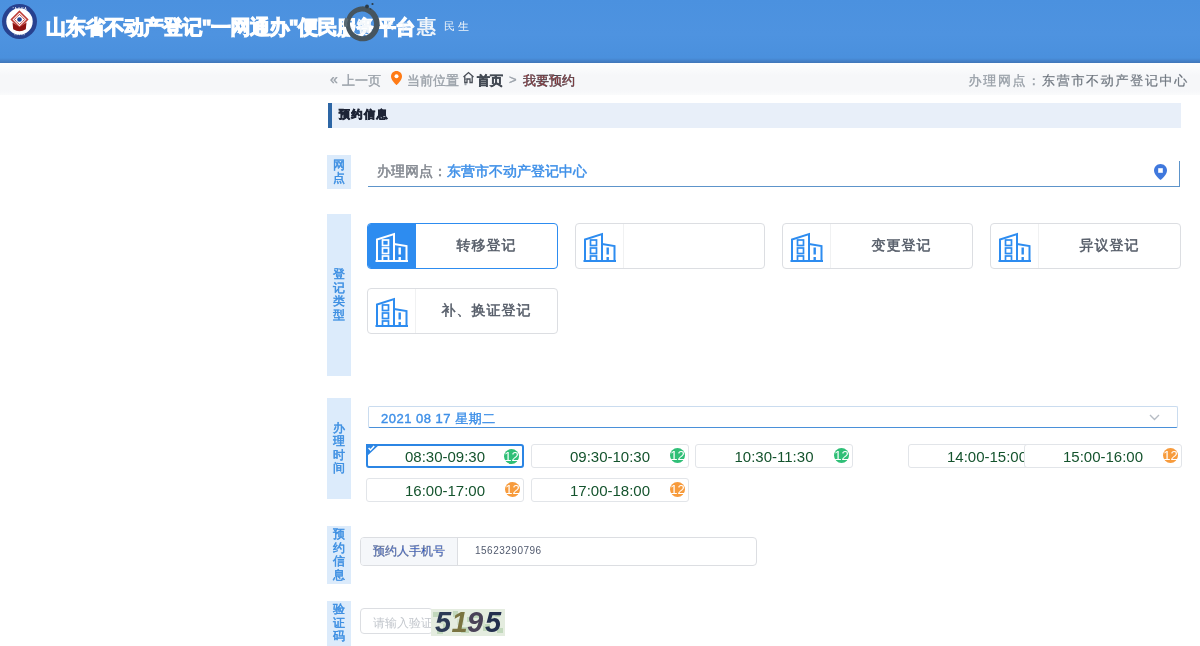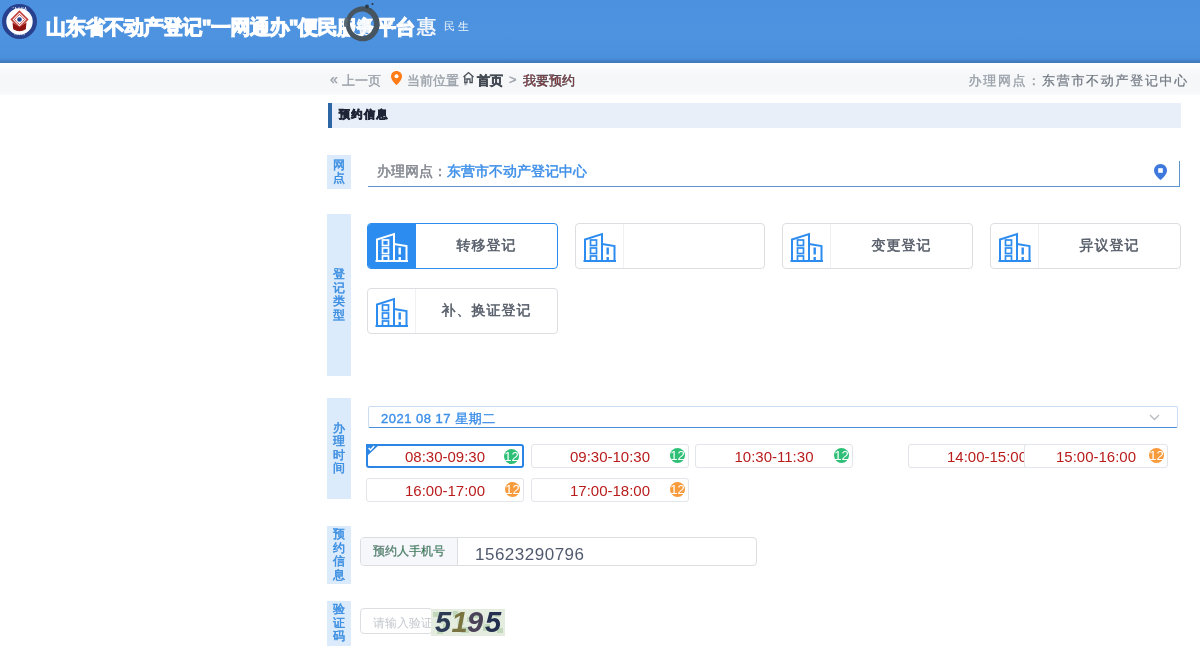--- a/index.html
+++ b/index.html
@@ -49,34 +49,34 @@
   #b1 .icon { background:#2d8cf0; border-right:none; width:48px; height:44px; border-radius:3px 0 0 3px; }
 
   
   .sel { left:368px; width:810px; height:22px; background:#fff;
     border:1px solid #cadcef; border-bottom:1px solid #4a90d9; border-radius:2px; }
   .sel .t { position:absolute; left:12px; top:3px; font-size:13px; color:#3d8fe8; letter-spacing:0.5px; -webkit-text-stroke:0.4px #3d8fe8; }
 
   
   .slot { height:24px; background:#fff; border:1px solid #e2e5e9; border-radius:3px; }
   .slot .tt { position:absolute; left:0; right:0; top:0; bottom:0; display:flex;
-    align-items:center; justify-content:center; font-size:15px; color:#b91c1c; }
+    align-items:center; justify-content:center; font-size:15px; color:#14532d; }
   .badge { position:absolute; right:3px; top:3px; width:15px; height:15px; border-radius:50%;
     color:#fff; font-size:13px; font-weight:normal; text-align:center; line-height:15px; }
   .bg-g { background:#2fbf77; }
   .bg-o { background:#f79b3c; }
   #s1 { border:2px solid #2b85e4; }
 
   
   #ph-group { left:360px; top:537px; width:397px; height:29px; border:1px solid #dcdee2;
     border-radius:4px; background:#fff; }
   #ph-group .lab { position:absolute; left:0; top:0; width:97px; height:27px; background:#f5f7fa;
     border-right:1px solid #dcdee2; border-radius:3px 0 0 3px; display:flex; align-items:center;
-    justify-content:center; font-size:12px; color:#15803d; -webkit-text-stroke:0.4px #868c96; }
-  #ph-group .val { position:absolute; left:114px; top:7px; font-size:17px; color:#515a6e;
+    justify-content:center; font-size:12px; color:#1d4ed8; -webkit-text-stroke:0.4px #868c96; }
+  #ph-group .val { position:absolute; left:114px; top:7px; font-size:10px; color:#515a6e;
     letter-spacing:0.5px; }
 
   
   #cap-input { left:360px; top:608px; width:73px; height:26px; border:1px solid #dcdee2;
     border-radius:4px; background:#fff; overflow:hidden; }
   #cap-input .ph { position:absolute; left:12px; top:6px; font-size:12px; color:#c3c7cd;
     white-space:nowrap; }
   #cap-img { left:431px; top:609px; width:74px; height:27px; }
 </style>
 </head>
@@ -275,21 +275,21 @@
     <div class="badge bg-g">12</div>
   </div>
   <div class="slot abs" style="left:695px;top:444px;width:158px;">
     <div class="tt">10:30-11:30</div>
     <div class="badge bg-g">12</div>
   </div>
   <div class="slot abs" style="left:860px;top:444px;width:158px;margin-left:48px;">
     <div class="tt">14:00-15:00</div>
     <div class="badge bg-o">12</div>
   </div>
-  <div class="slot abs" style="left:1024px;top:444px;width:144px;">
+  <div class="slot abs" style="left:1024px;top:444px;width:158px;">
     <div class="tt">15:00-16:00</div>
     <div class="badge bg-o">12</div>
   </div>
   <div class="slot abs" style="left:366px;top:478px;width:158px;">
     <div class="tt">16:00-17:00</div>
     <div class="badge bg-o">12</div>
   </div>
   <div class="slot abs" style="left:531px;top:478px;width:158px;">
     <div class="tt">17:00-18:00</div>
     <div class="badge bg-o">12</div>

